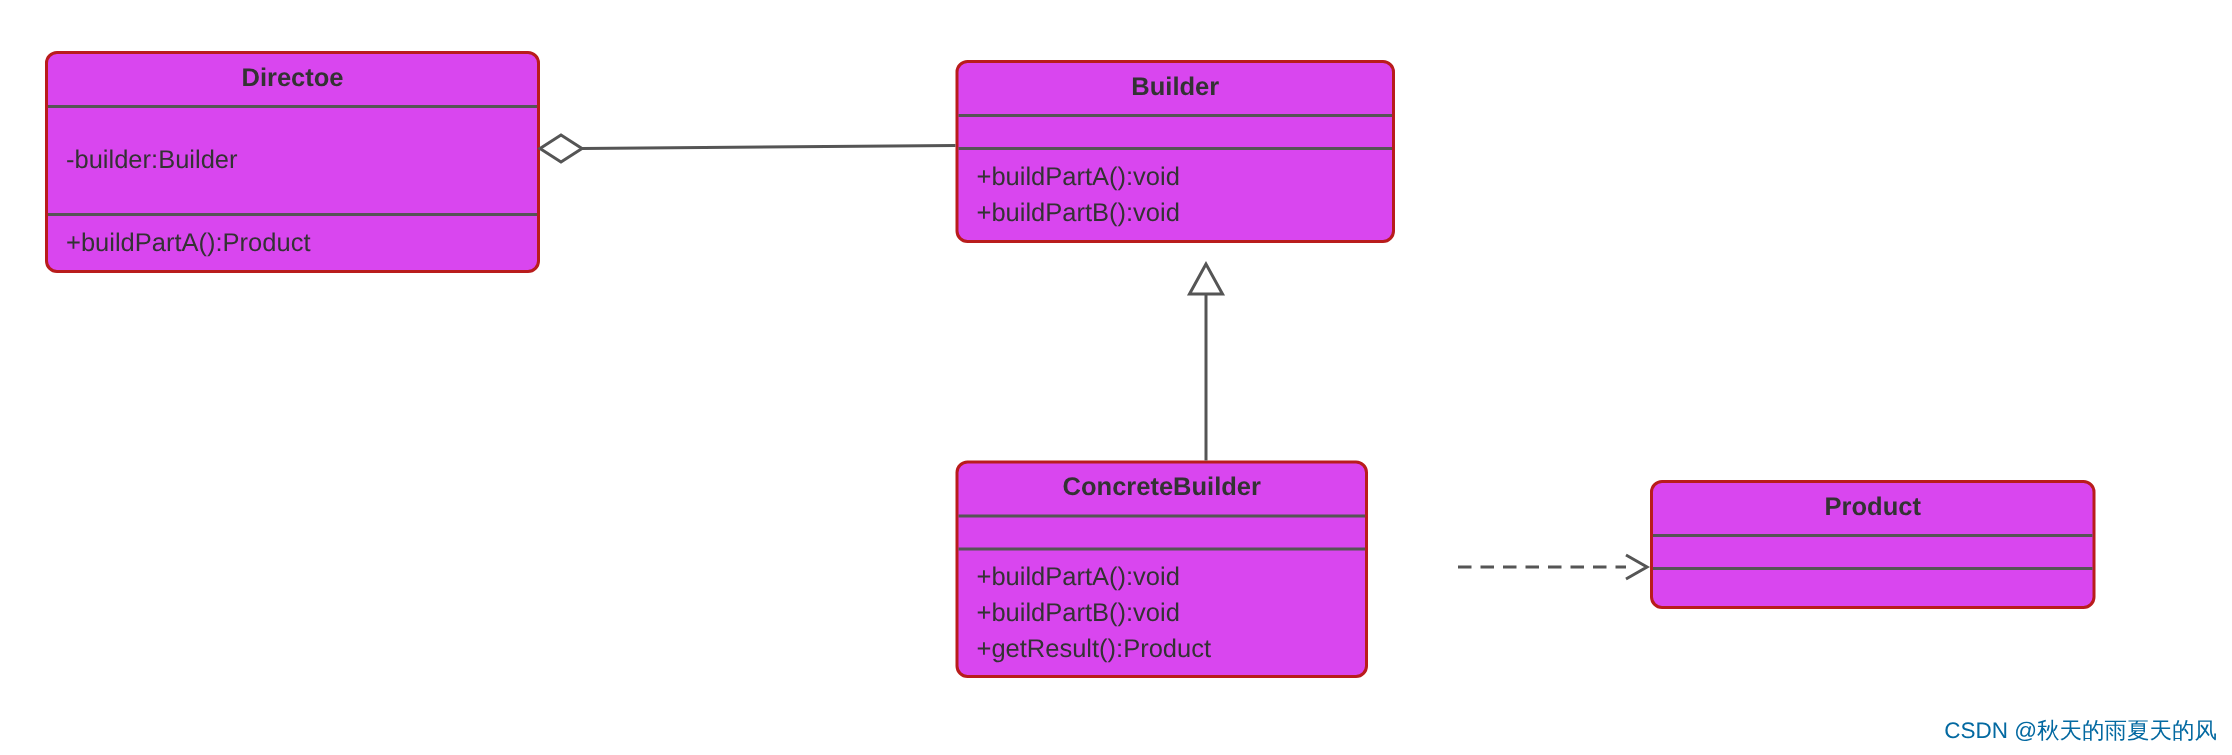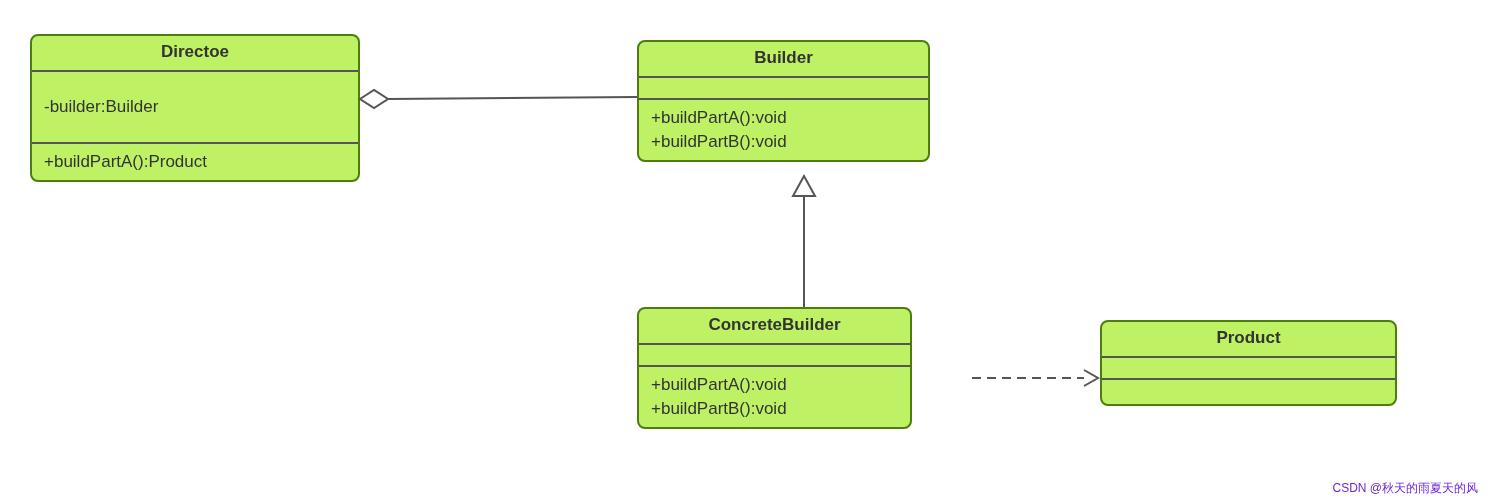--- a/index.html
+++ b/index.html
@@ -7,23 +7,23 @@
       width: 1488px;
       height: 503px;
       background: #ffffff;
       font-family: "Microsoft YaHei", Arial, sans-serif;
       font-size: 17px;
       color: #333;
       position: relative;
     }
     .uml-box {
       position: absolute;
-      border: 2px solid #4d7c0f;
+      border: 2px solid #b91c1c;
       border-radius: 8px;
-      background: #bef264;
+      background: #d946ef;
     }
     .uml-title {
       text-align: center;
       font-weight: bold;
       padding: 6px 0 8px 0;
       border-bottom: 2px solid #555;
     }
     .uml-attrs {
       border-bottom: 2px solid #555;
       padding: 23px 12px;
@@ -33,22 +33,22 @@
     .uml-ops {
       padding: 6px 12px;
       min-height: 20px;
     }
     .uml-ops:empty { padding: 12px 12px; }
     .row { line-height: 1.4; white-space: nowrap; }
     .watermark {
       position: absolute;
       right: 10px;
       bottom: 6px;
-      color: #6d28d9;
-      font-size: 12px;
+      color: #0369a1;
+      font-size: 15px;
     }
     svg.connectors {
       position: absolute;
       left: 0; top: 0;
       width: 1488px; height: 503px;
       pointer-events: none;
     }
   </style>
 </head>
 <body>
@@ -71,20 +71,21 @@
     <div class="row">+buildPartB():void</div>
   </div>
 </div>
 
 <div class="uml-box" style="left:637px; top:307px; width:275px;">
   <div class="uml-title">ConcreteBuilder</div>
   <div class="uml-attrs"></div>
   <div class="uml-ops">
     <div class="row">+buildPartA():void</div>
     <div class="row">+buildPartB():void</div>
+    <div class="row">+getResult():Product</div>
   </div>
 </div>
 
 <div class="uml-box" style="left:1100px; top:320px; width:297px;">
   <div class="uml-title">Product</div>
   <div class="uml-attrs"></div>
   <div class="uml-ops"></div>
 </div>
 
 <svg class="connectors">

